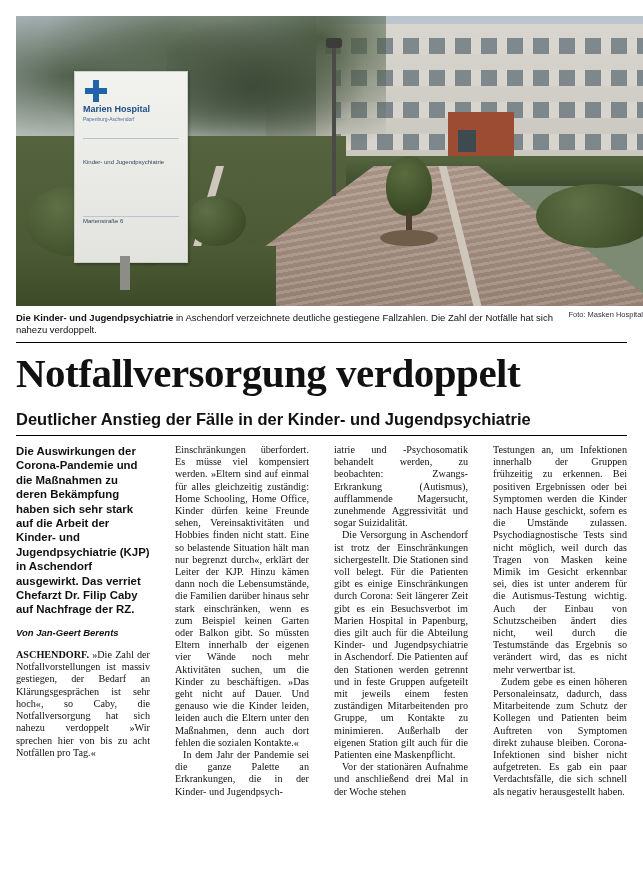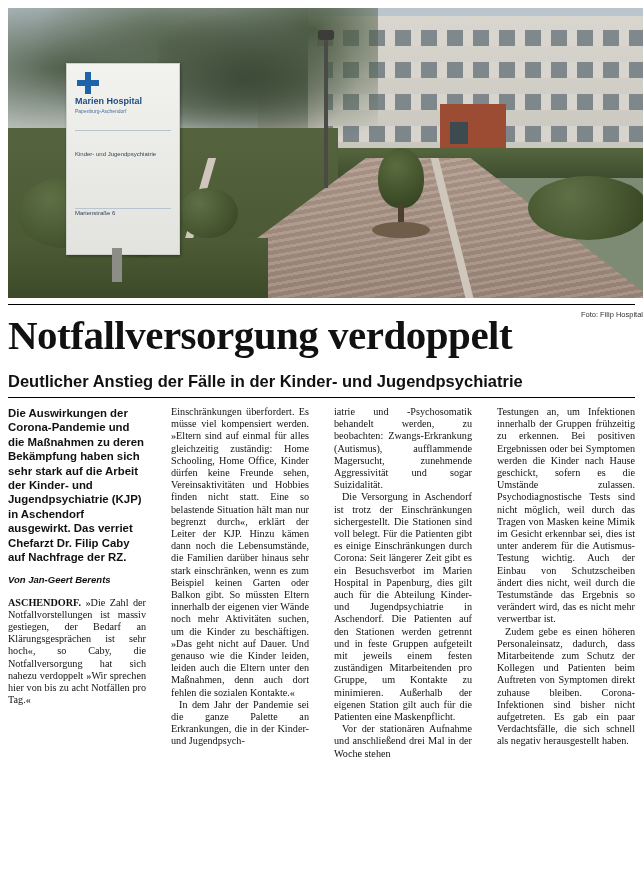--- a/index.html
+++ b/index.html
@@ -11,21 +11,21 @@
     width: 643px;
     height: 884px;
     font-family: "Liberation Serif", serif;
     color: #111;
     overflow: hidden;
   }
   .page {
     position: relative;
     width: 643px;
     height: 884px;
-    padding: 8px;
+    padding: 16px;
     box-sizing: border-box;
   }
 
   
   .photo-wrap {
     position: relative;
     width: 643px;
     height: 290px;
     overflow: hidden;
     background: #7d8a74;
@@ -352,21 +352,24 @@
       <div class="t1">Marien Hospital</div>
       <div class="t2">Papenburg-Aschendorf</div>
       <hr style="top:58px;">
       <div class="t3">Kinder- und Jugendpsychiatrie</div>
       <hr style="top:136px;">
       <div class="t4">Marienstraße 6</div>
     </div>
     <div class="sign-post"></div>
   </div>
 
-  <div class="credit">Foto: Filip Hospital</div>
+  <div class="caption">
+    <b>Die Kinder- und Jugendpsychiatrie</b><span> in Aschendorf verzeichnete deutliche gestiegene Fallzahlen. Die Zahl der Notfälle hat sich nahezu verdoppelt.</span>
+  </div>
+  <div class="credit">Foto: Masken Hospital</div>
 
   <hr class="rule">
 
   <div class="headline">Notfallversorgung verdoppelt</div>
   <div class="subhead">Deutlicher Anstieg der Fälle in der Kinder- und Jugendpsychiatrie</div>
   <hr class="rule2">
 
   <div class="cols">
 
     <div class="col">

